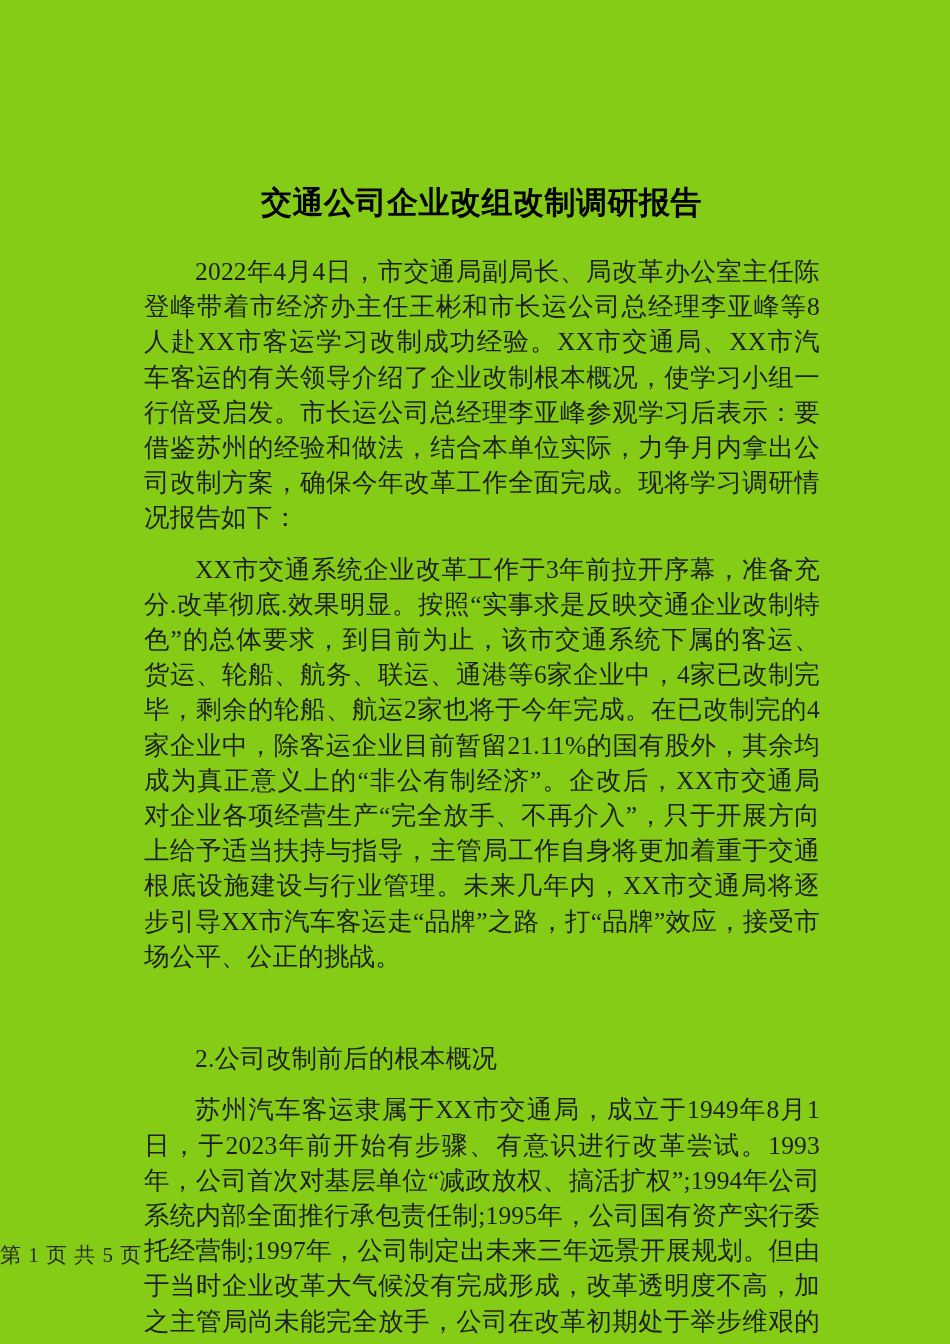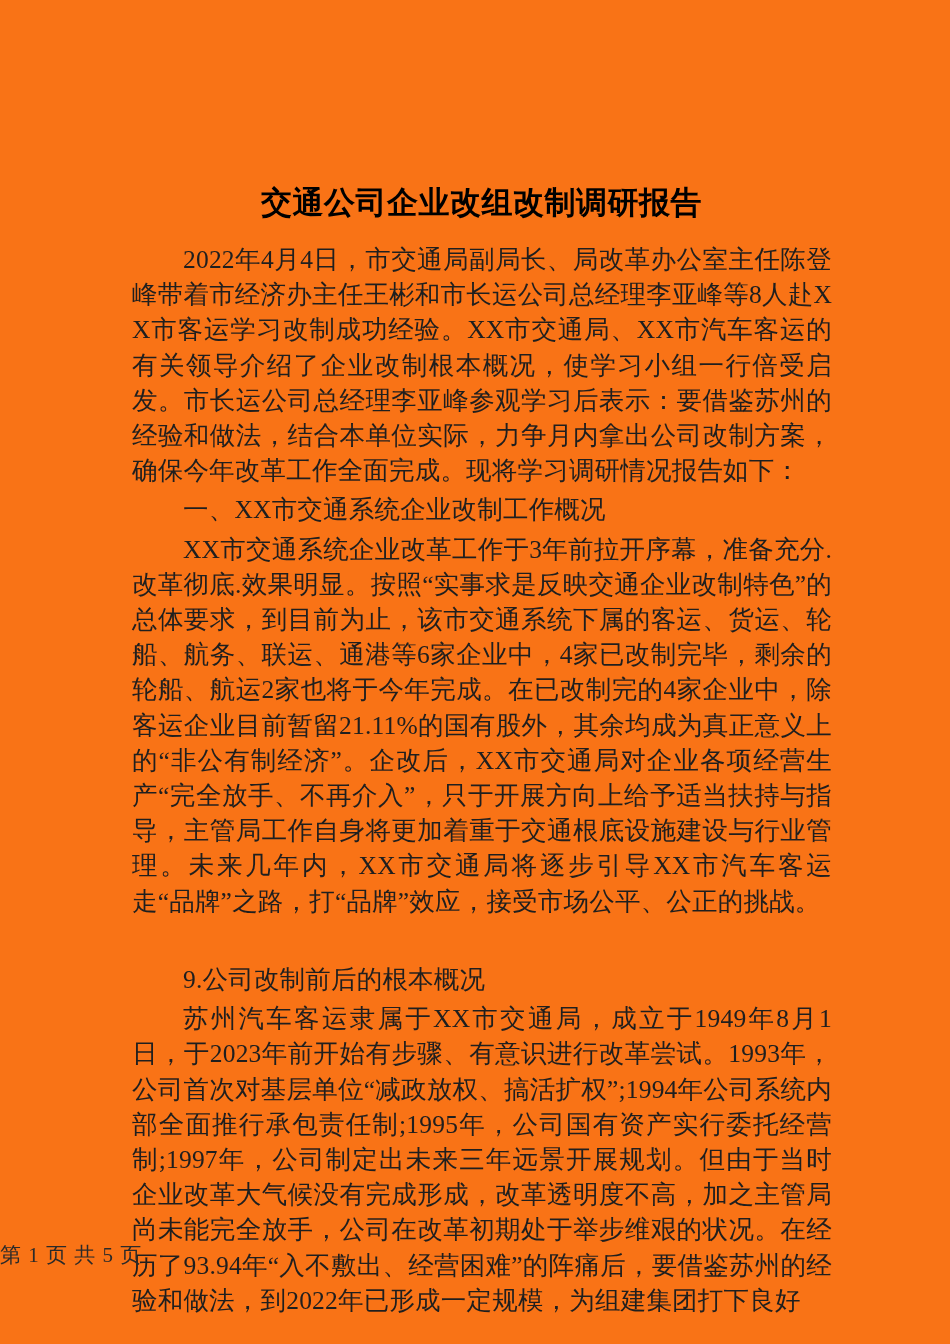--- a/index.html
+++ b/index.html
@@ -15,21 +15,21 @@
     color: #1a1a1a;
     overflow: hidden;
   }
 
   .page {
     position: absolute;
     left: 0;
     top: 0;
     width: 950px;
     height: 1344px;
-    background: #f97316;
+    background: #84cc16;
   }
 
   .doc-title {
     position: absolute;
     left: 128px;
     top: 183px;
     width: 707px;
     text-align: center;
     font-size: 31px;
     font-weight: bold;
@@ -45,21 +45,21 @@
     top: 238px;
     width: 708px;
   }
 
   .para {
     font-size: 25.5px;
     line-height: 35.2px;
     text-align: justify;
     text-align-last: left;
     text-justify: inter-character;
-    margin: 4px;
+    margin: 16px;
     color: #1f1f1f;
     letter-spacing: 0.2px;
     word-break: break-all;
   }
 
   .para.indent {
     text-indent: 2em;
   }
 
   .spacer-line {
@@ -82,28 +82,27 @@
 <body>
 
 <div class="page">
 
   <div class="doc-title">交通公司企业改组改制调研报告</div>
 
   <div class="body-block">
 
     <p class="para indent">2022年4月4日，市交通局副局长、局改革办公室主任陈登峰带着市经济办主任王彬和市长运公司总经理李亚峰等8人赴XX市客运学习改制成功经验。XX市交通局、XX市汽车客运的有关领导介绍了企业改制根本概况，使学习小组一行倍受启发。市长运公司总经理李亚峰参观学习后表示：要借鉴苏州的经验和做法，结合本单位实际，力争月内拿出公司改制方案，确保今年改革工作全面完成。现将学习调研情况报告如下：</p>
 
-    <p class="para indent">一、XX市交通系统企业改制工作概况</p>
 
     <p class="para indent">XX市交通系统企业改革工作于3年前拉开序幕，准备充分.改革彻底.效果明显。按照“实事求是反映交通企业改制特色”的总体要求，到目前为止，该市交通系统下属的客运、货运、轮船、航务、联运、通港等6家企业中，4家已改制完毕，剩余的轮船、航运2家也将于今年完成。在已改制完的4家企业中，除客运企业目前暂留21.11%的国有股外，其余均成为真正意义上的“非公有制经济”。企改后，XX市交通局对企业各项经营生产“完全放手、不再介入”，只于开展方向上给予适当扶持与指导，主管局工作自身将更加着重于交通根底设施建设与行业管理。未来几年内，XX市交通局将逐步引导XX市汽车客运走“品牌”之路，打“品牌”效应，接受市场公平、公正的挑战。</p>
 
     <div class="spacer-line"></div>
 
 
-    <p class="para indent">9.公司改制前后的根本概况</p>
+    <p class="para indent">2.公司改制前后的根本概况</p>
 
     <p class="para indent">苏州汽车客运隶属于XX市交通局，成立于1949年8月1日，于2023年前开始有步骤、有意识进行改革尝试。1993年，公司首次对基层单位“减政放权、搞活扩权”;1994年公司系统内部全面推行承包责任制;1995年，公司国有资产实行委托经营制;1997年，公司制定出未来三年远景开展规划。但由于当时企业改革大气候没有完成形成，改革透明度不高，加之主管局尚未能完全放手，公司在改革初期处于举步维艰的状况。在经历了93.94年“入不敷出、经营困难”的阵痛后，要借鉴苏州的经验和做法，到2022年已形成一定规模，为组建集团打下良好</p>
 
   </div>
 
   <div class="footer">第 1 页  共 5 页</div>
 
 </div>
 
 </body></html>

